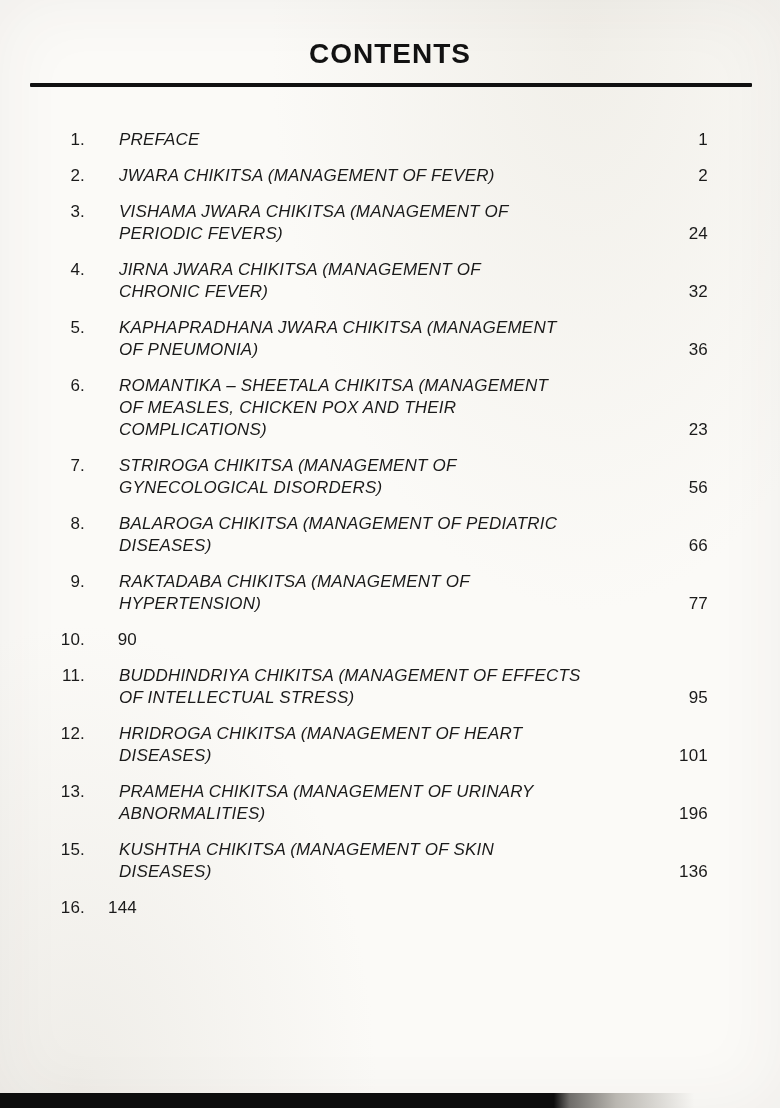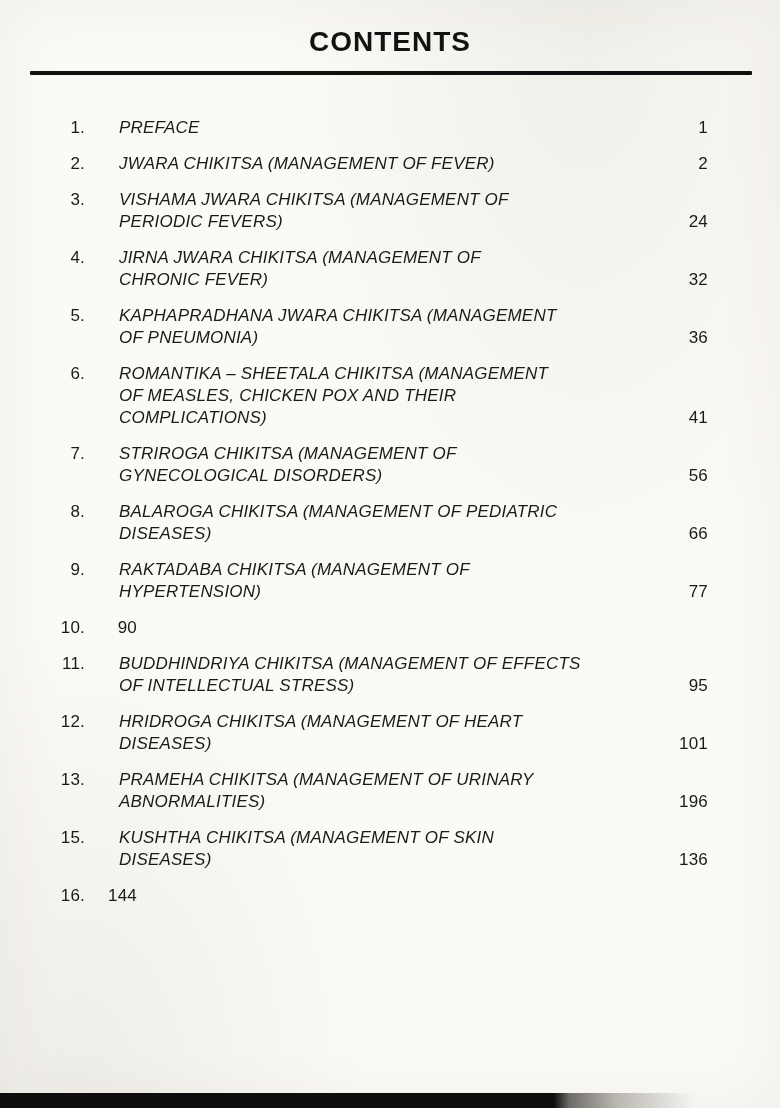--- a/index.html
+++ b/index.html
@@ -15,21 +15,21 @@
     overflow: hidden;
     background:
       radial-gradient(ellipse at 75% 3%, #f1efe9 0%, rgba(241,239,233,0) 38%),
       radial-gradient(ellipse at 10% 98%, #efede8 0%, rgba(239,237,232,0) 30%),
       #fbfaf7;
     box-shadow: inset 0 0 70px rgba(60,55,45,0.06);
     font-family: "Liberation Sans", sans-serif;
     color: #1a1a1a;
   }
   .page-title {
-    margin: 0;
+    margin: 12px;
     padding-top: 26px;
     text-align: center;
     font-size: 28px;
     font-weight: bold;
     letter-spacing: 1px;
     color: #121212;
   }
   .title-rule {
     height: 4px;
     background: #101010;
@@ -115,21 +115,21 @@
     <span class="toc-num">5.</span>
     <span class="toc-title">KAPHAPRADHANA JWARA CHIKITSA (MANAGEMENT
 OF PNEUMONIA)</span>
     <span class="toc-page">36</span>
   </div>
       <div class="toc-row">
     <span class="toc-num">6.</span>
     <span class="toc-title">ROMANTIKA – SHEETALA CHIKITSA (MANAGEMENT
 OF MEASLES, CHICKEN POX AND THEIR
 COMPLICATIONS)</span>
-    <span class="toc-page">41</span>
+    <span class="toc-page">23</span>
   </div>
       <div class="toc-row">
     <span class="toc-num">7.</span>
     <span class="toc-title">STRIROGA CHIKITSA (MANAGEMENT OF
 GYNECOLOGICAL DISORDERS)</span>
     <span class="toc-page">56</span>
   </div>
       <div class="toc-row">
     <span class="toc-num">8.</span>
     <span class="toc-title">BALAROGA CHIKITSA (MANAGEMENT OF PEDIATRIC

